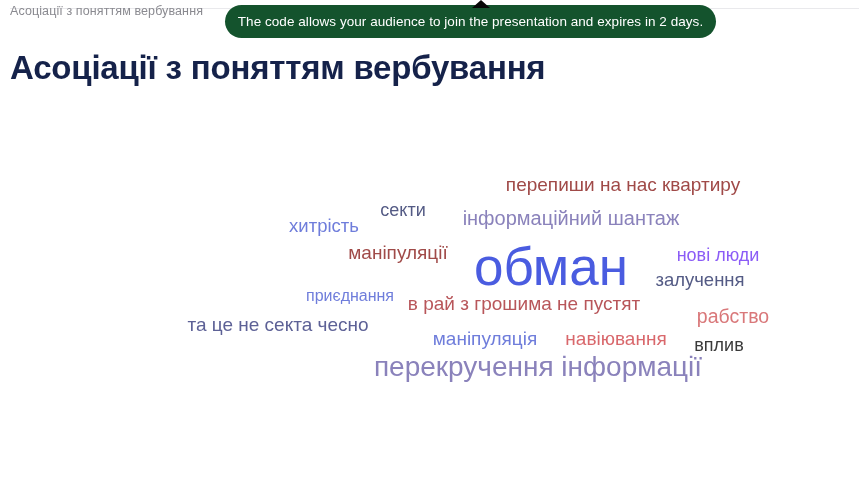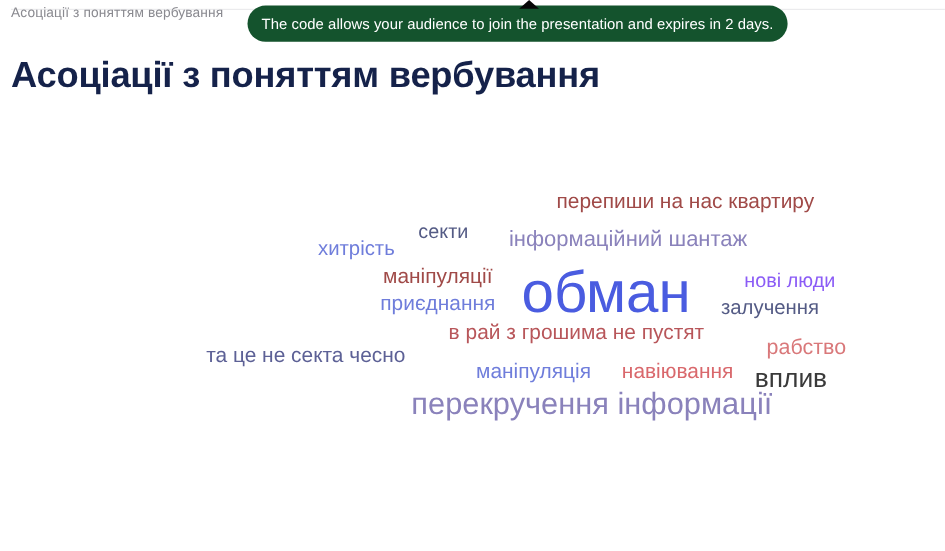--- a/index.html
+++ b/index.html
@@ -110,21 +110,21 @@
 
 <div id="wordcloud">
     <span class="cloud-word" style="left: 571px; top: 218px; font-size: 20px; color: rgb(138, 130, 187); font-weight: 400;">інформаційний шантаж</span>
     <span class="cloud-word" style="left: 623px; top: 184px; font-size: 19px; color: rgb(160, 74, 72); font-weight: 400;">перепиши на нас квартиру</span>
     <span class="cloud-word" style="left: 403px; top: 210px; font-size: 18px; color: rgb(84, 91, 133); font-weight: 400; text-align: center;">секти</span>
     <span class="cloud-word" style="left: 324px; top: 226px; font-size: 18.5px; color: rgb(111, 125, 219); font-weight: 400;">хитрість</span>
     <span class="cloud-word" style="left: 398px; top: 252px; font-size: 19px; color: rgb(160, 74, 72); font-weight: 400;">маніпуляції</span>
     <span class="cloud-word" style="left: 551px; top: 266px; font-size: 53px; color: rgb(74, 92, 224); font-weight: 400;">обман</span>
     <span class="cloud-word" style="left: 718px; top: 255px; font-size: 18px; color: #8b5cf6; font-weight: 400;">нові люди</span>
     <span class="cloud-word" style="left: 700px; top: 280px; font-size: 18.5px; color: rgb(84, 91, 133); font-weight: 400;">залучення</span>
-    <span class="cloud-word" style="left: 350px; top: 276px; font-size: 19px; color: rgb(111, 125, 219); font-weight: 400; margin-left: 48px;">приєднання</span>
+    <span class="cloud-word" style="left: 350px; top: 296px; font-size: 16px; color: rgb(111, 125, 219); font-weight: 400;">приєднання</span>
     <span class="cloud-word" style="left: 524px; top: 303px; font-size: 19px; color: rgb(184, 86, 90); font-weight: 400;">в рай з грошима не пустят</span>
     <span class="cloud-word" style="left: 278px; top: 324px; font-size: 19px; color: rgb(93, 97, 150); font-weight: 400;">та це не секта чесно</span>
     <span class="cloud-word" style="left: 733px; top: 317px; font-size: 19.5px; color: rgb(217, 120, 122); font-weight: 400;">рабство</span>
     <span class="cloud-word" style="left: 485px; top: 338px; font-size: 19px; color: rgb(111, 125, 219); font-weight: 400;">маніпуляція</span>
     <span class="cloud-word" style="left: 616px; top: 338px; font-size: 19px; color: rgb(217, 104, 108); font-weight: 400;">навіювання</span>
-    <span class="cloud-word" style="left: 719px; top: 345px; font-size: 24px; color: rgb(58, 58, 58); font-weight: 400;">вплив</span>
+    <span class="cloud-word" style="left: 719px; top: 345px; font-size: 18px; color: rgb(58, 58, 58); font-weight: 400;">вплив</span>
     <span class="cloud-word" style="left: 538px; top: 367px; font-size: 28px; color: rgb(138, 130, 187); font-weight: 400;">перекручення інформації</span>
   </div>
 
 </body></html>

